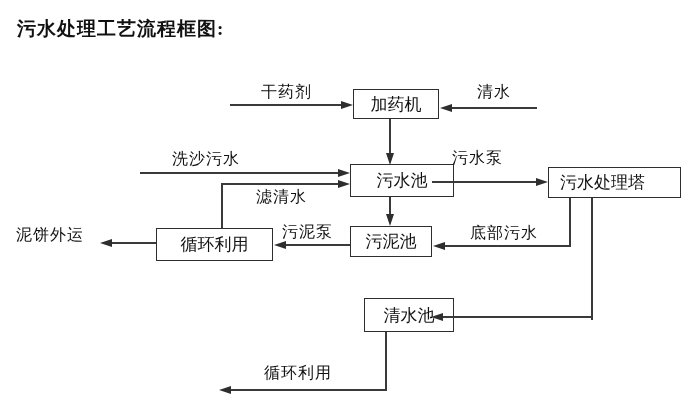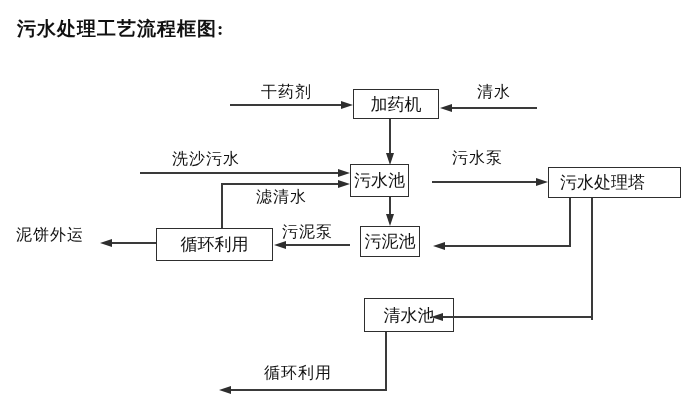--- a/index.html
+++ b/index.html
@@ -30,29 +30,29 @@
 <body>
 
 <div class="canvas">
 
   <div class="title">污水处理工艺流程框图:</div>
 
   <div class="box" style="left:353px;top:89px;width:86px;height:30px;text-align:center;">
     <span>加药机</span>
   </div>
 
-  <div class="box" style="left:350px;top:164px;width:59px;height:33px;">
+  <div class="box" style="left:350px;top:164px;width:104px;height:33px;">
     <span>污水池</span>
   </div>
 
   <div class="box" style="left:548px;top:167px;width:133px;height:31px;justify-content:flex-start;padding-left:11px;">
     <span>污水处理塔</span>
   </div>
 
-  <div class="box" style="left:360px;top:226px;width:60px;height:31px;">
+  <div class="box" style="left:350px;top:226px;width:82px;height:31px;">
     <span>污泥池</span>
   </div>
 
   <div class="box" style="left:156px;top:228px;width:117px;height:33px;">
     <span>循环利用</span>
   </div>
 
   <div class="box" style="left:340px;top:298px;width:90px;height:34px;margin-left:24px;">
     <span>清水池</span>
   </div>
@@ -80,20 +80,21 @@
   <div class="hline" style="left:432px;top:181px;width:104px;"></div>
   <div class="arr arr-r" style="left:536px;top:178px;"></div>
   <div class="lbl" style="left:452px;top:148px;">污水泵</div>
 
   <div class="vline" style="left:389px;top:197px;height:17px;"></div>
   <div class="arr arr-d" style="left:386px;top:214px;"></div>
 
   <div class="vline" style="left:569px;top:198px;height:49px;"></div>
   <div class="hline" style="left:445px;top:245px;width:126px;"></div>
   <div class="arr arr-l" style="left:433px;top:242px;"></div>
+  <div class="lbl" style="left:470px;top:223px;">底部污水</div>
 
   <div class="hline" style="left:286px;top:244px;width:64px;"></div>
   <div class="arr arr-l" style="left:274px;top:241px;"></div>
   <div class="lbl" style="left:282px;top:222px;">污泥泵</div>
 
   <div class="hline" style="left:112px;top:242px;width:44px;"></div>
   <div class="arr arr-l" style="left:100px;top:239px;"></div>
   <div class="lbl" style="left:16px;top:225px;">泥饼外运</div>
 
   <div class="vline" style="left:591px;top:198px;height:122px;"></div>

